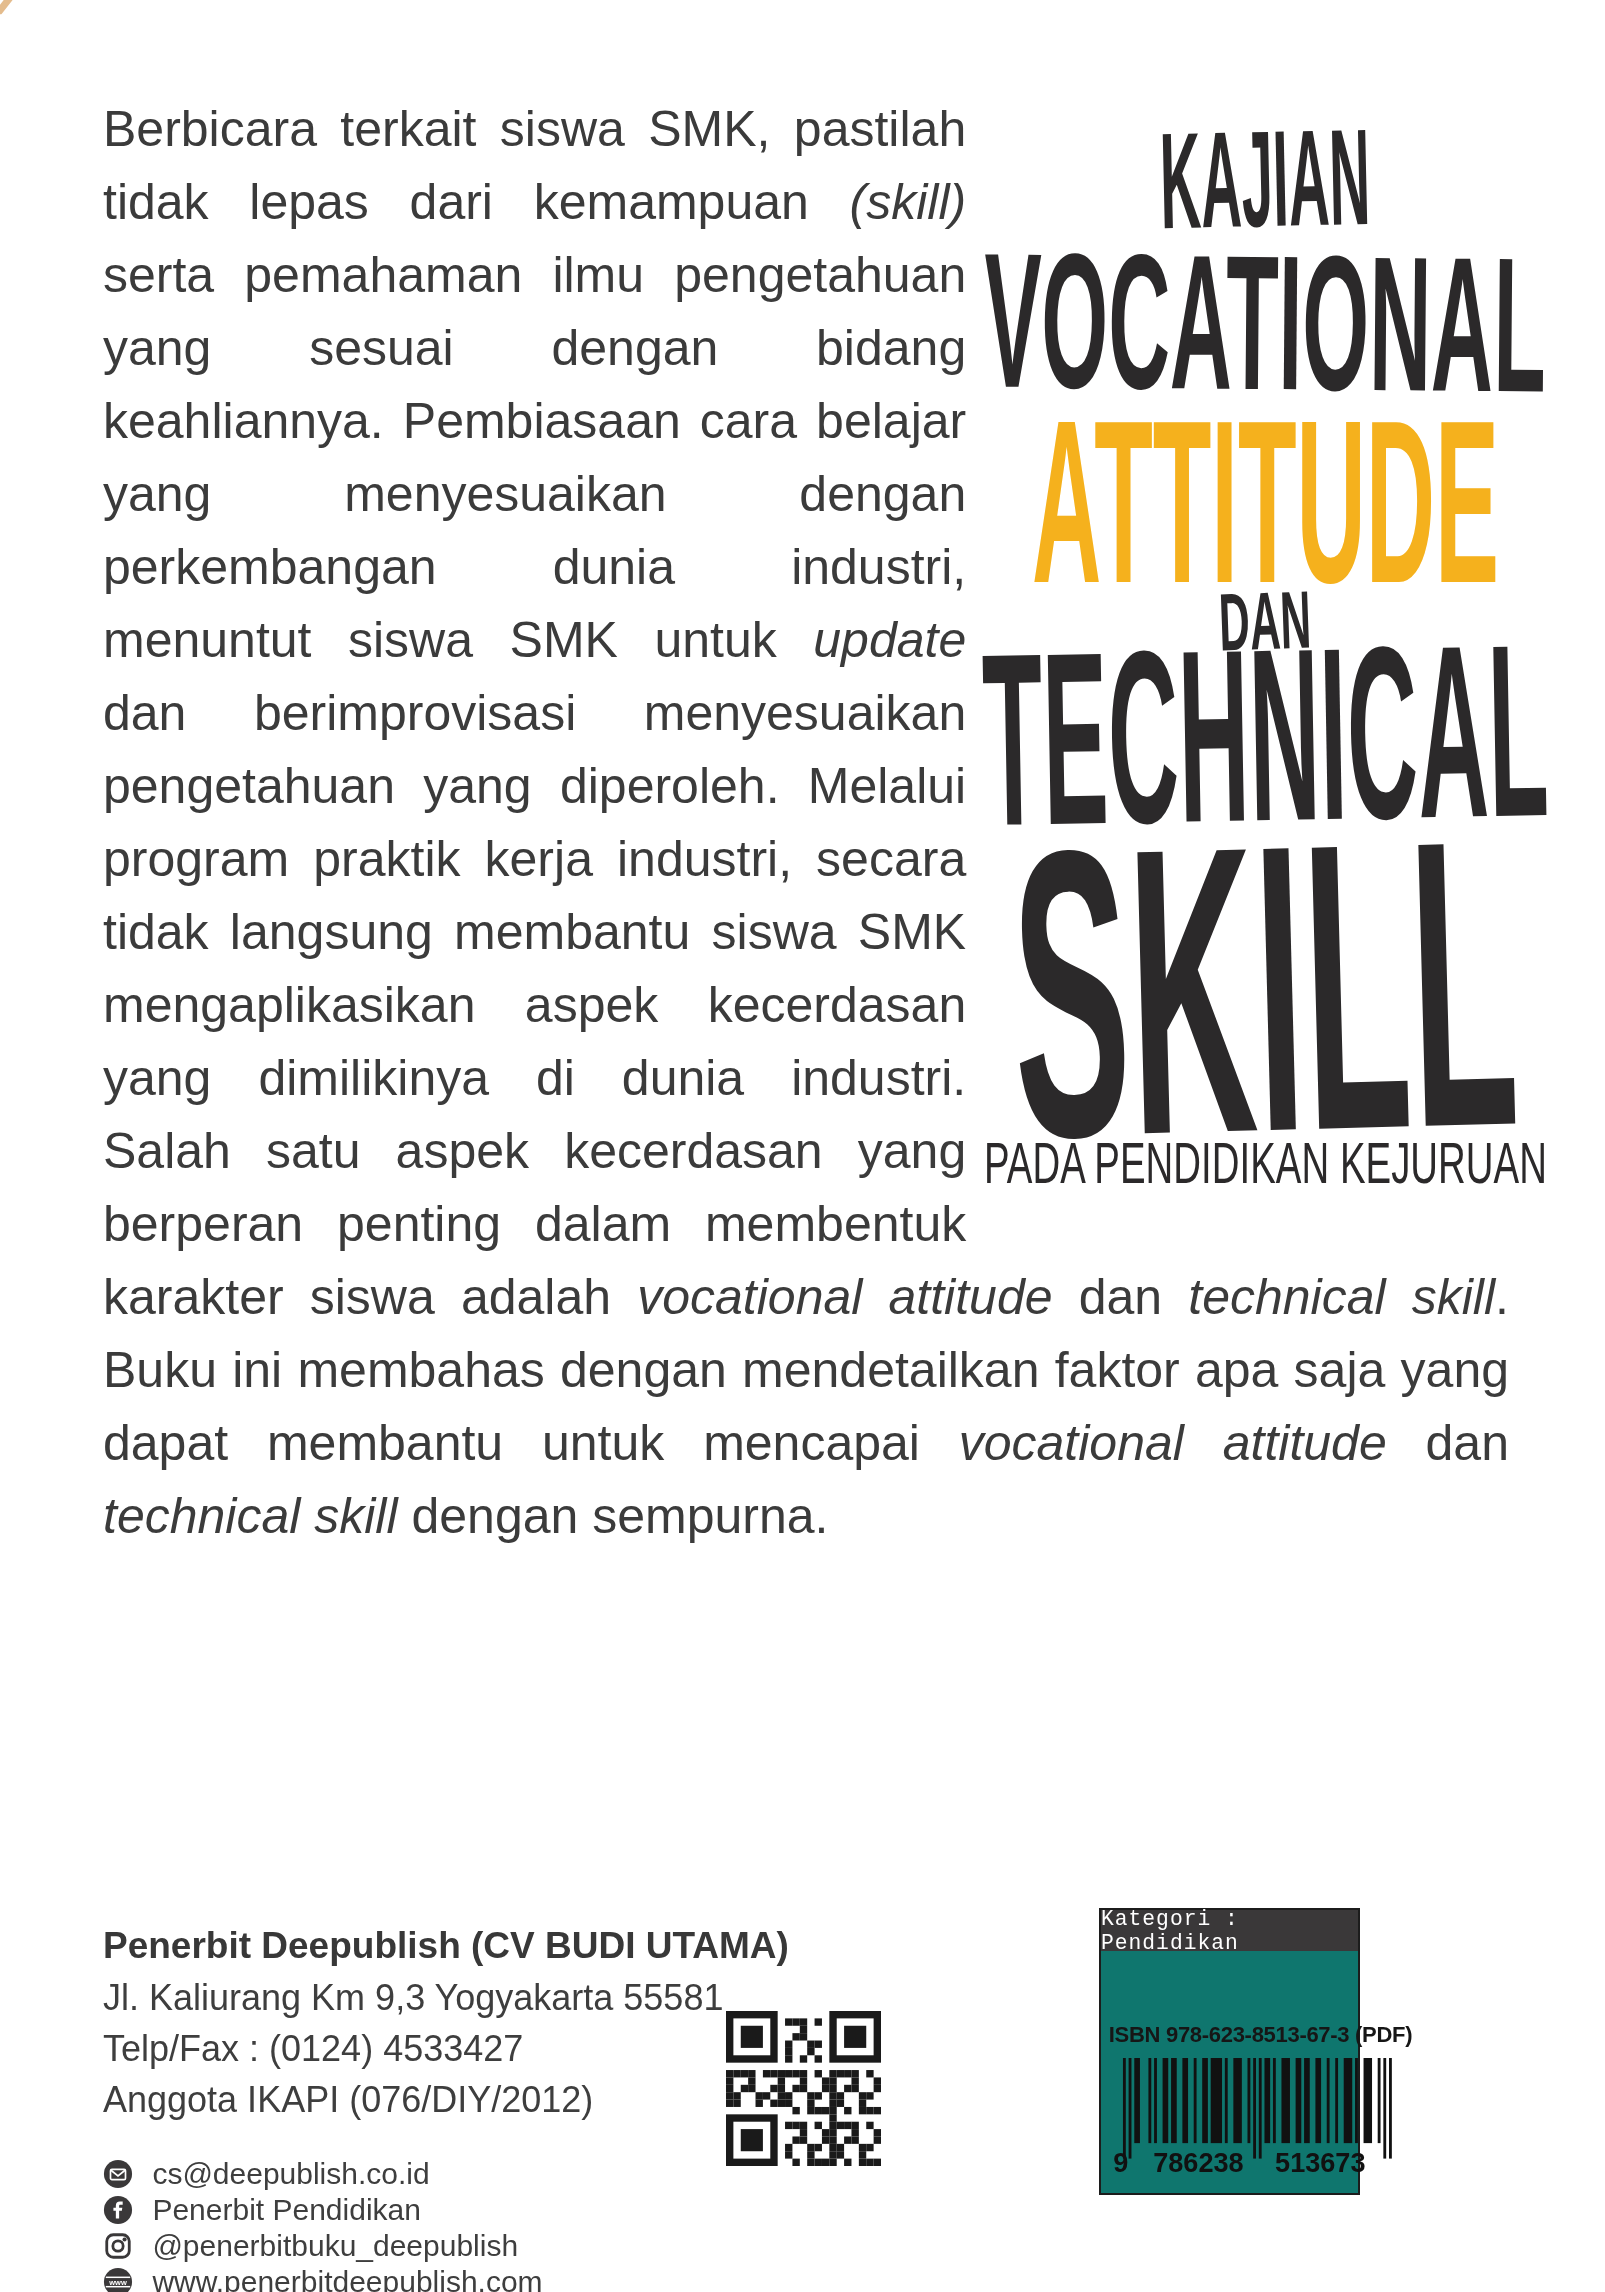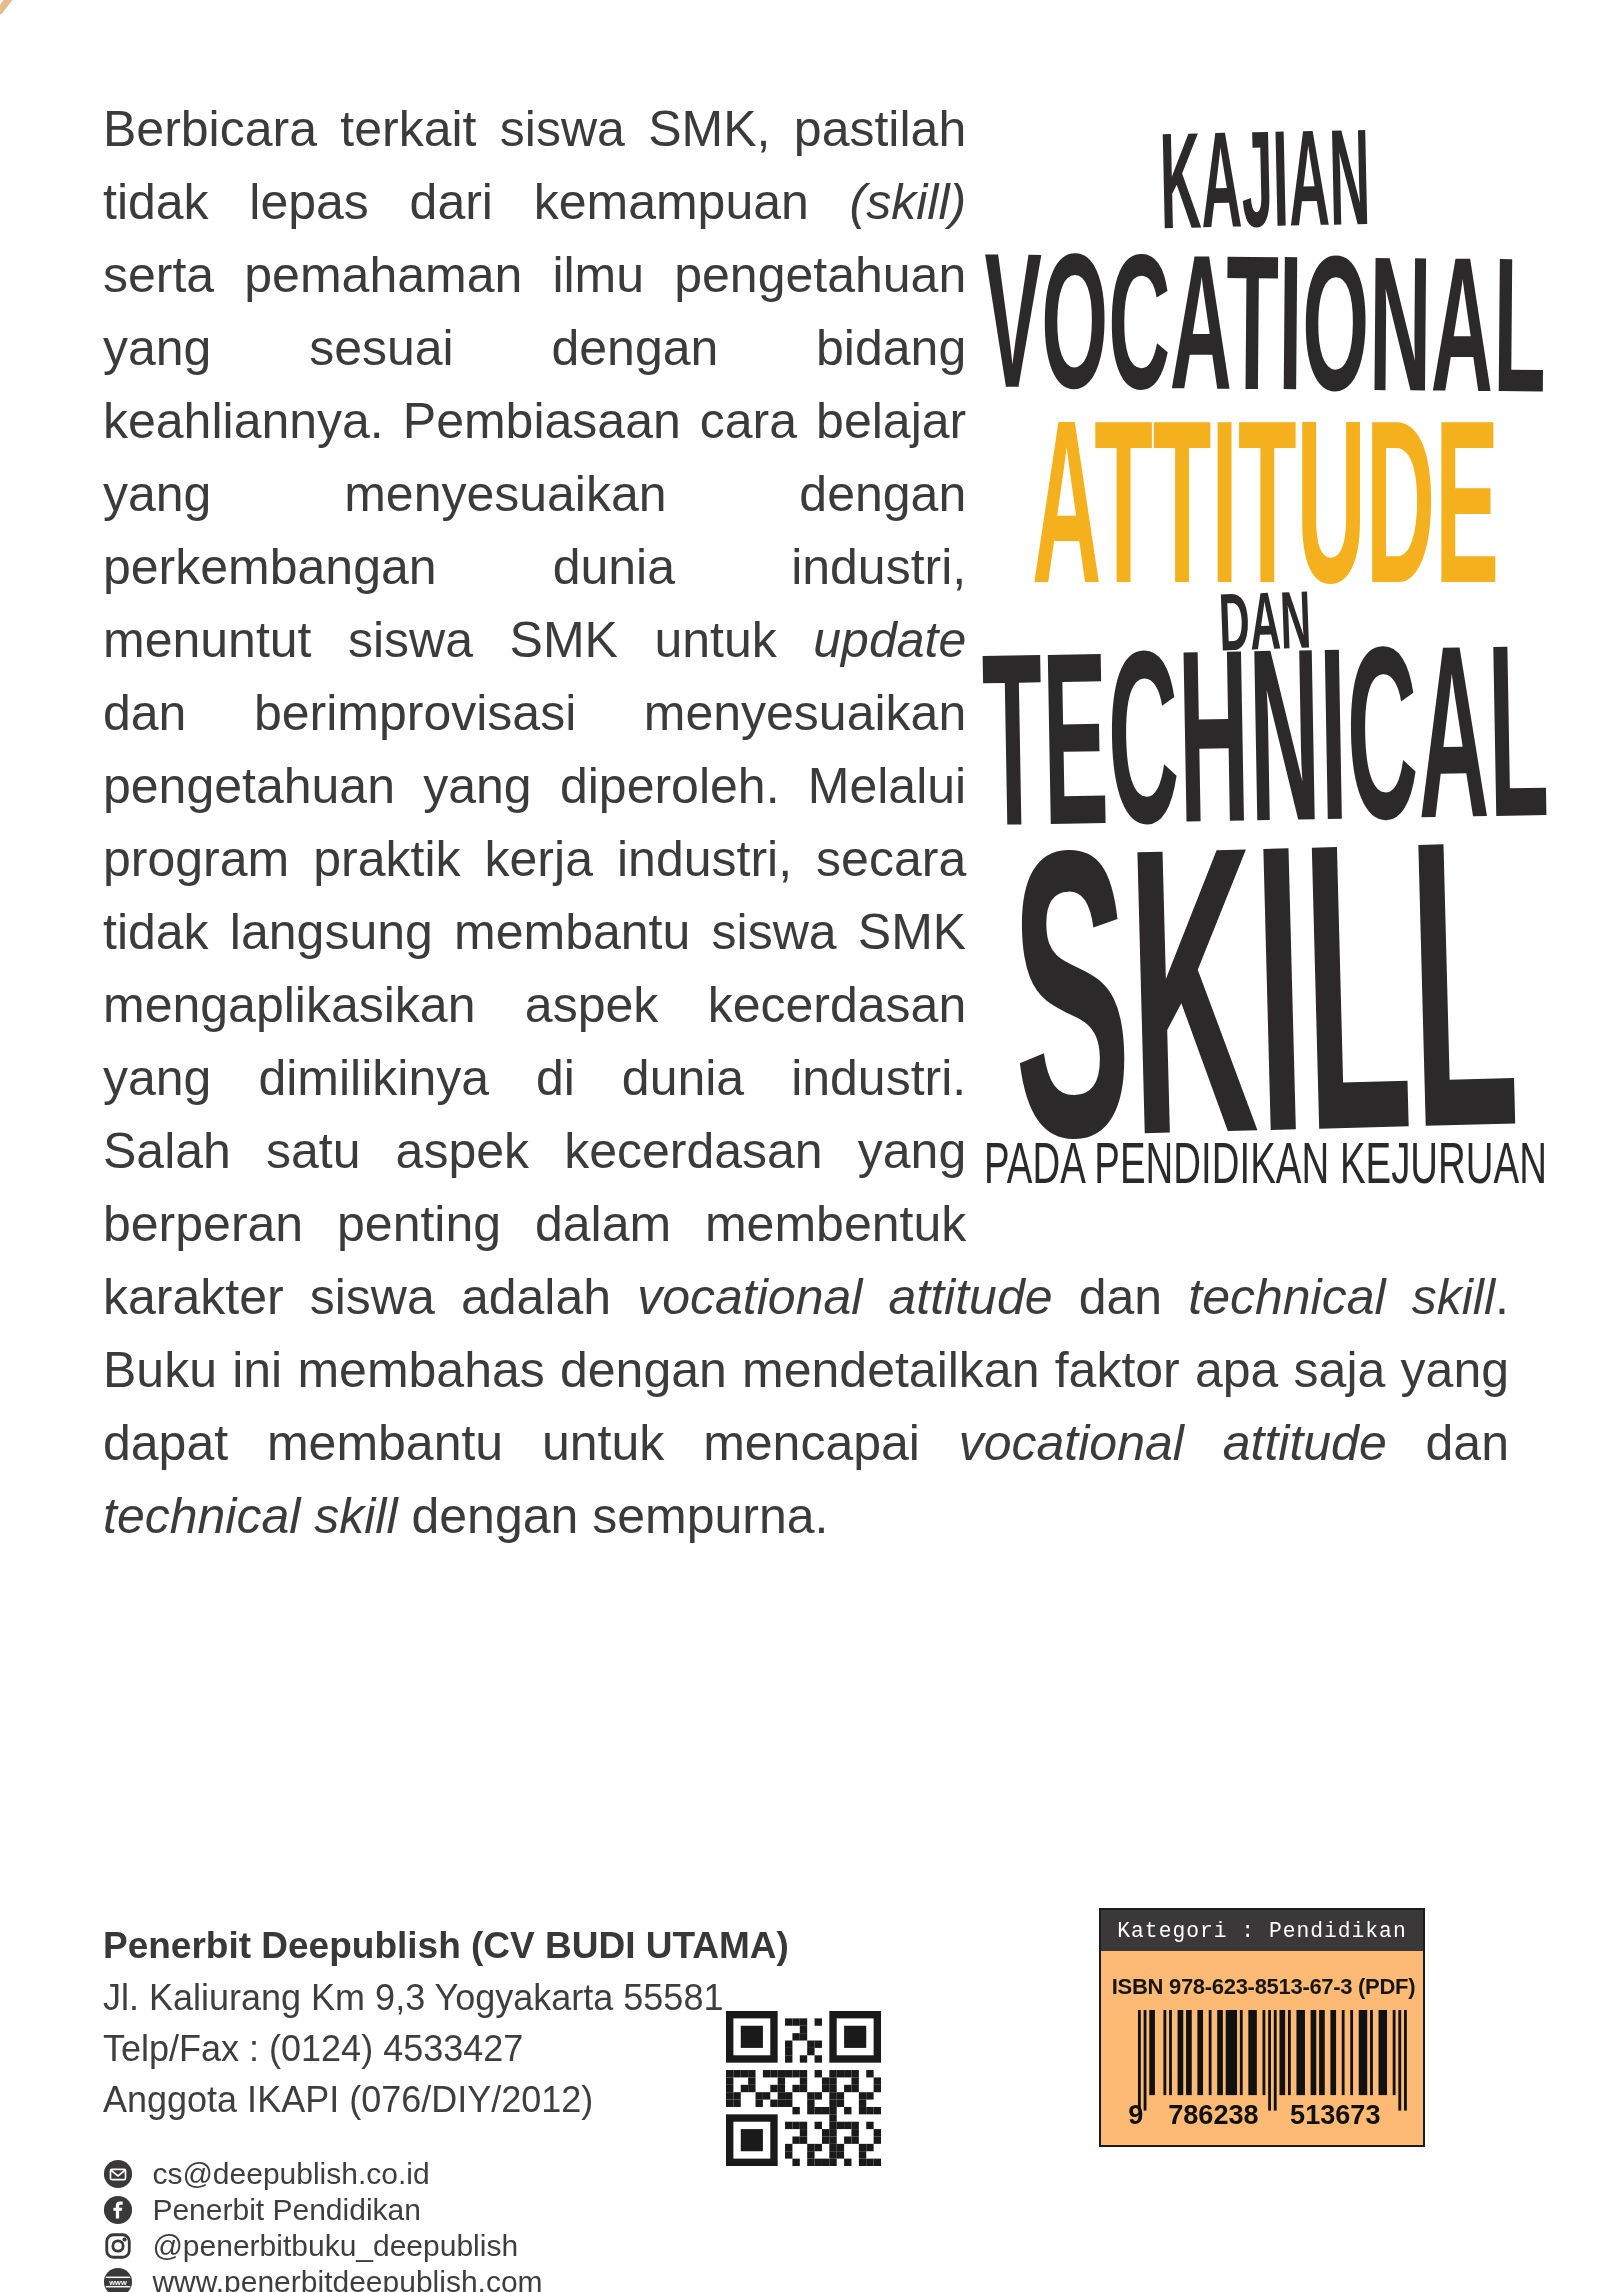--- a/index.html
+++ b/index.html
@@ -19,25 +19,25 @@
   .publisher{position:absolute;left:103px;top:1920px;color:#3e3e3e;}
   .pub-name{font-weight:700;font-size:37px;line-height:52px;color:#383838;}
   .pub-line{font-size:36px;line-height:51px;}
   .social{margin-top:31px;}
   .social-row{display:flex;align-items:center;height:36px;margin-bottom:0px;}
   .social-icon{width:30px;height:30px;flex:0 0 30px;margin-right:19.4px;}
   .social-label{font-size:30px;color:#3e3e3e;}
 
   .qr{position:absolute;left:726px;top:2011px;width:155px;height:155px;}
 
-  .isbn-box{position:absolute;left:1099px;top:1908px;width:326px;
-        border:2.9px solid #1c1c1c;background:#fdba74;box-sizing:border-box;}
+  .isbn-box{position:absolute;left:1099px;top:1908px;width:261px;
+        border:2.9px solid #1c1c1c;background:#0f766e;box-sizing:border-box;}
   .isbn-header{height:41px;background:#3a3839;display:flex;align-items:center;justify-content:center;}
   .isbn-header span{font-family:"Liberation Mono",monospace;font-size:21.3px;color:#ffffff;letter-spacing:1px;}
-  .isbn-body{padding:23px 7.8px 13.6px;text-align:right;}
+  .isbn-body{padding:23px 7.8px 13.6px;text-align:right;margin-top:48px;}
   .isbn-text{font-size:22px;font-weight:700;color:#161616;letter-spacing:-0.3px;white-space:nowrap;}
   .barcode-svg{margin-top:9.7px;}
   .barcode-svg text{font-family:"Liberation Sans",sans-serif;font-weight:700;font-size:28px;fill:#111111;}
 </style>
 </head>
 <body>
 
 <div class="page">
 
   <div class="corner-artifact"></div>

